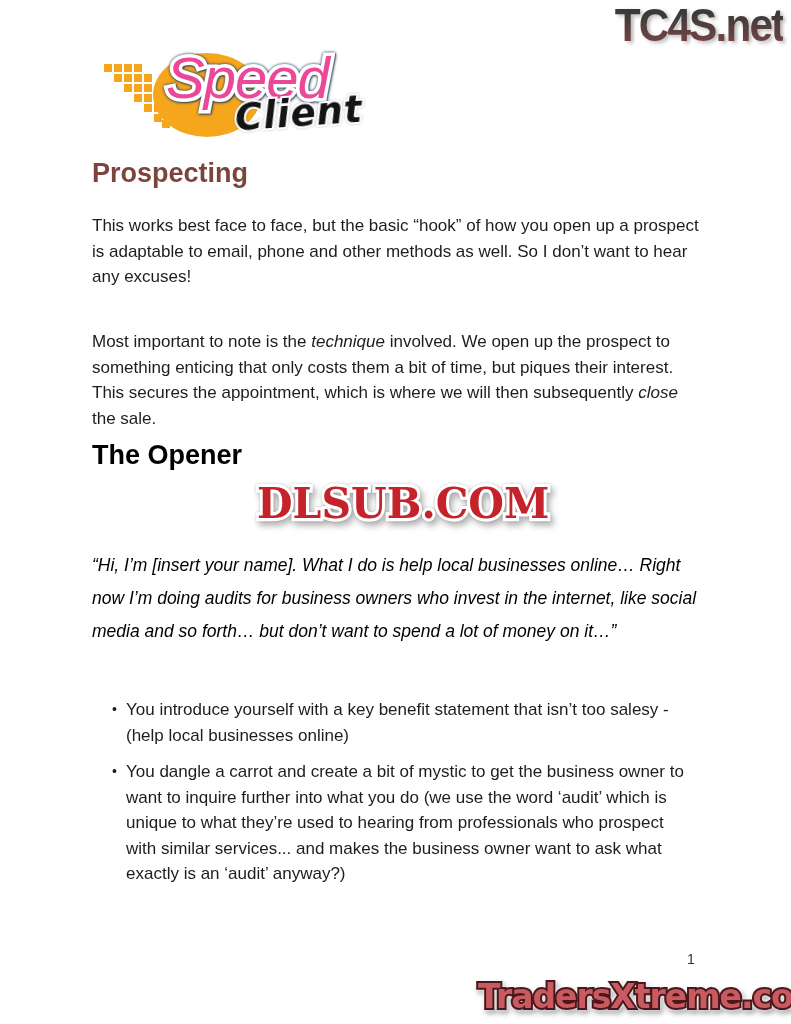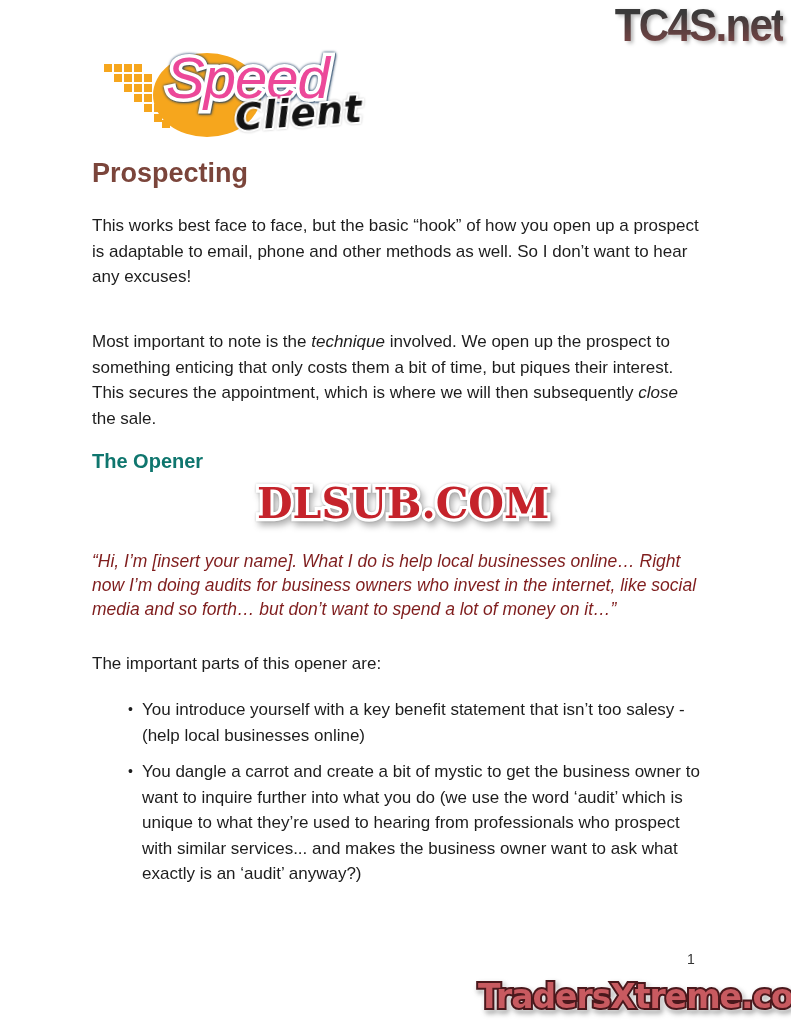--- a/index.html
+++ b/index.html
@@ -55,32 +55,32 @@
     position:absolute; left:370px; top:69px;
     font-size:30px; font-weight:bold; color:#000;
   }
 
   
   .h-intro {
     position:absolute; left:92px; top:158px;
     font-size:27px; font-weight:bold; color:#7b453b;
   }
   .h-opener {
-    position:absolute; left:92px; top:450px;
-    font-size:20px; font-weight:bold; color:#0f766e;
+    position:absolute; left:92px; top:440px;
+    font-size:27px; font-weight:bold; color:#000000;
   }
   .para { position:absolute; left:92px; width:614px; font-size:17px; line-height:25.5px; color:#1d1d1d; }
   .p1 { top:213px; }
   .p2 { top:329px; }
   .p-lead  { top:496px; }
   .p-quote {
-    top:549px; font-style:italic; color:#7f1d1d; font-size:17.5px; line-height:24px; width:620px;
+    top:549px; font-style:italic; color:#000000; font-size:17.5px; line-height:33px; width:620px;
   }
   .p-important { top:651px; }
-  .bullets { position:absolute; left:122px; top:697px; width:590px; list-style:none; }
+  .bullets { position:absolute; left:106px; top:697px; width:590px; list-style:none; }
   .bullets li {
     position:relative; padding-left:20px; margin-bottom:11px;
     font-size:17px; line-height:25.5px; color:#1d1d1d;
   }
   .bullets li::before {
     content:"•"; position:absolute; left:6px; top:0; font-size:14px; line-height:25.5px; color:#1d1d1d;
   }
   .em { font-style:italic; }
 
   
@@ -119,21 +119,20 @@
 
   <div class="h-intro">Prospecting</div>
   <p class="para p1">This works best face to face, but the basic “hook” of how you open up a prospect is adaptable to email, phone and other methods as well. So I don’t want to hear any excuses!</p>
   <p class="para p2"><span>Most important to note is the </span><span class="em">technique</span><span> involved. We open up the prospect to something enticing that only costs them a bit of time, but piques their interest. This secures the appointment, which is where we will then subsequently </span><span class="em">close</span><span> the sale.</span></p>
 
   <div class="h-opener">The Opener</div>
 
   <div class="dlsub">DLSUB.COM</div>
 
   <p class="para p-quote">“Hi, I’m [insert your name]. What I do is help local businesses online… Right now I’m doing audits for business owners who invest in the internet, like social media and so forth… but don’t want to spend a lot of money on it…”</p>
-  <p class="para p-important">The important parts of this opener are:</p>
 
   <ul class="bullets">
     <li><span>You introduce yourself with a key benefit statement that isn’t too salesy - (help local businesses online)</span></li>
     <li><span>You dangle a carrot and create a bit of mystic to get the business owner to want to inquire further into what you do (we use the word ‘audit’ which is unique to what they’re used to hearing from professionals who prospect with similar services... and makes the business owner want to ask what exactly is an ‘audit’ anyway?)</span></li>
   </ul>
 
   <div class="page-num">1</div>
   <div class="traders">TradersXtreme.com</div>
 
 </div>

